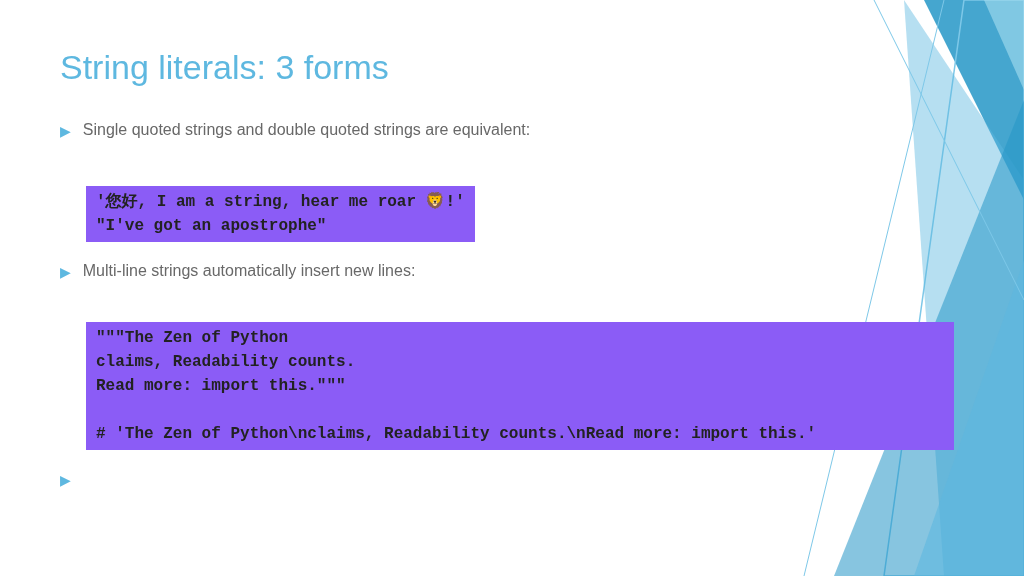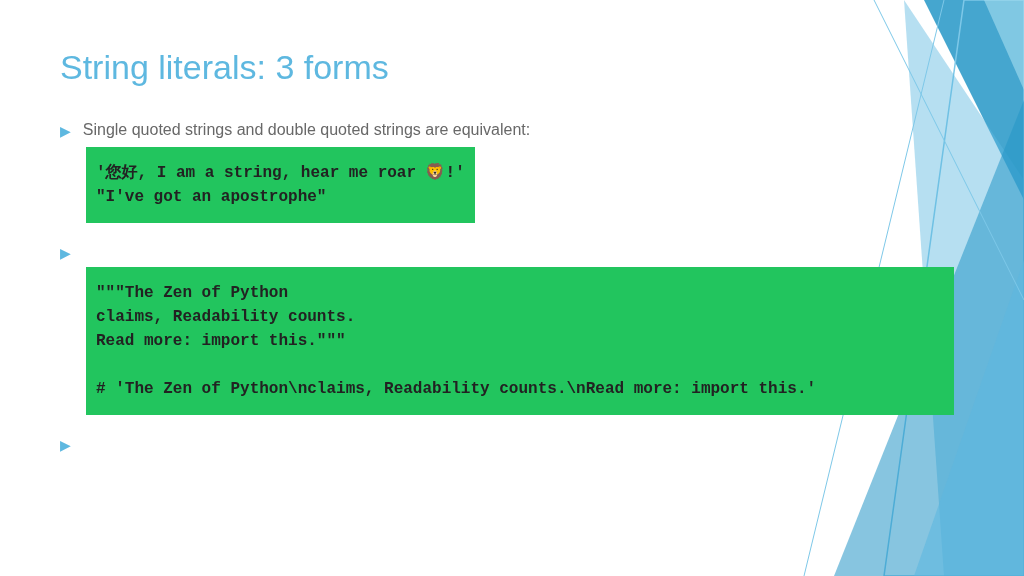--- a/index.html
+++ b/index.html
@@ -32,31 +32,32 @@
   font-size: 14px;
   margin-right: 12px;
   margin-top: 4px;
 }
 .bullet-text {
   color: #686868;
   font-size: 16px;
   line-height: 1.4;
 }
 .code-block {
-  background: #22c55e;
+  background: #8b5cf6;
   font-family: "Courier New", monospace;
   font-weight: bold;
   font-size: 16px;
   color: #222;
-  padding: 14px 10px;
+  padding: 4px 10px;
   margin-left: 26px;
   margin-bottom: 18px;
   white-space: pre;
   line-height: 1.5;
   display: inline-block;
+  margin-top: 39px;
 }
 .code-block.wide { display: block; margin-right: 10px; }
 .italic { font-style: italic; color: #686868; }
 .bold { font-weight: bold; }
 .decoration {
   position: absolute;
   right: 0;
   top: 0;
   width: 280px;
   height: 576px;
@@ -83,20 +84,21 @@
 
   <div class="bullet-item">
     <span class="bullet-marker">▶</span>
     <span class="bullet-text">Single quoted strings and double quoted strings are equivalent:</span>
   </div>
   <div class="code-block">'您好, I am a string, hear me roar 🦁!'
 "I've got an apostrophe"</div>
 
   <div class="bullet-item">
     <span class="bullet-marker">▶</span>
+    <span class="bullet-text">Multi-line strings automatically insert new lines:</span>
   </div>
   <div class="code-block wide">"""The Zen of Python
 claims, Readability counts.
 Read more: import this."""
 
 # 'The Zen of Python\nclaims, Readability counts.\nRead more: import this.'</div>
 
   <div class="bullet-item" style="margin-top:8px;">
     <span class="bullet-marker">▶</span>
   </div>

